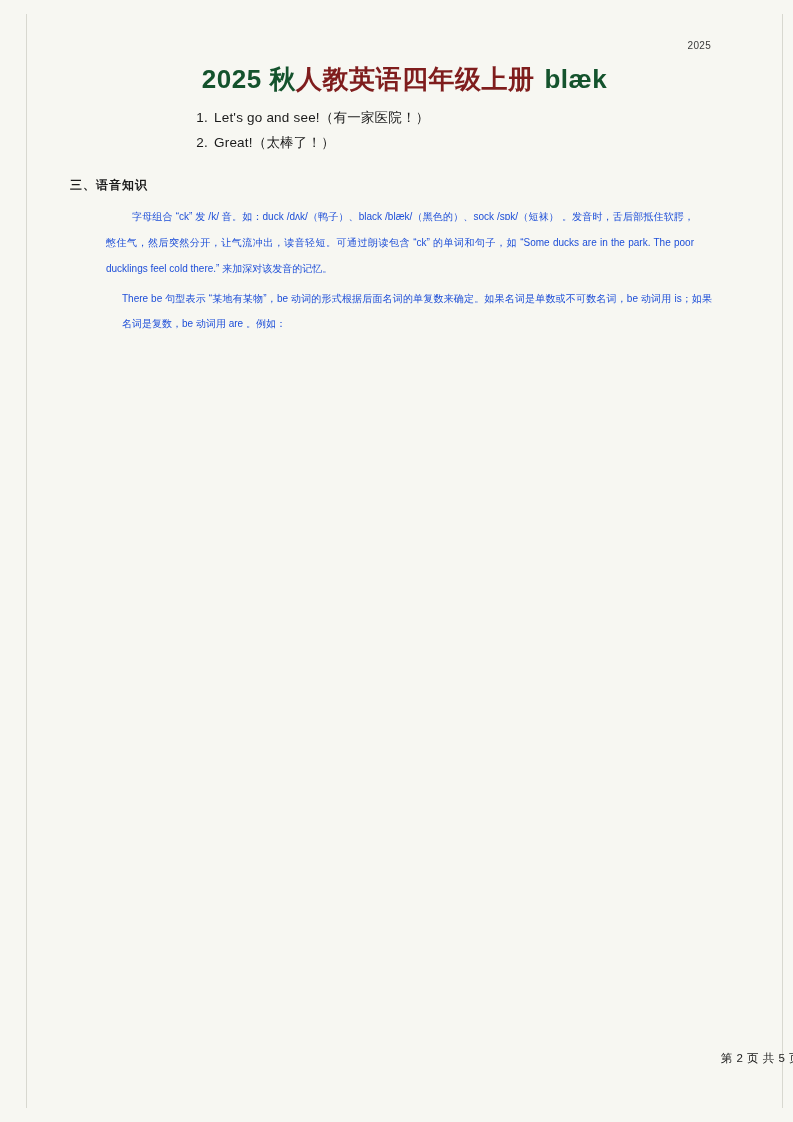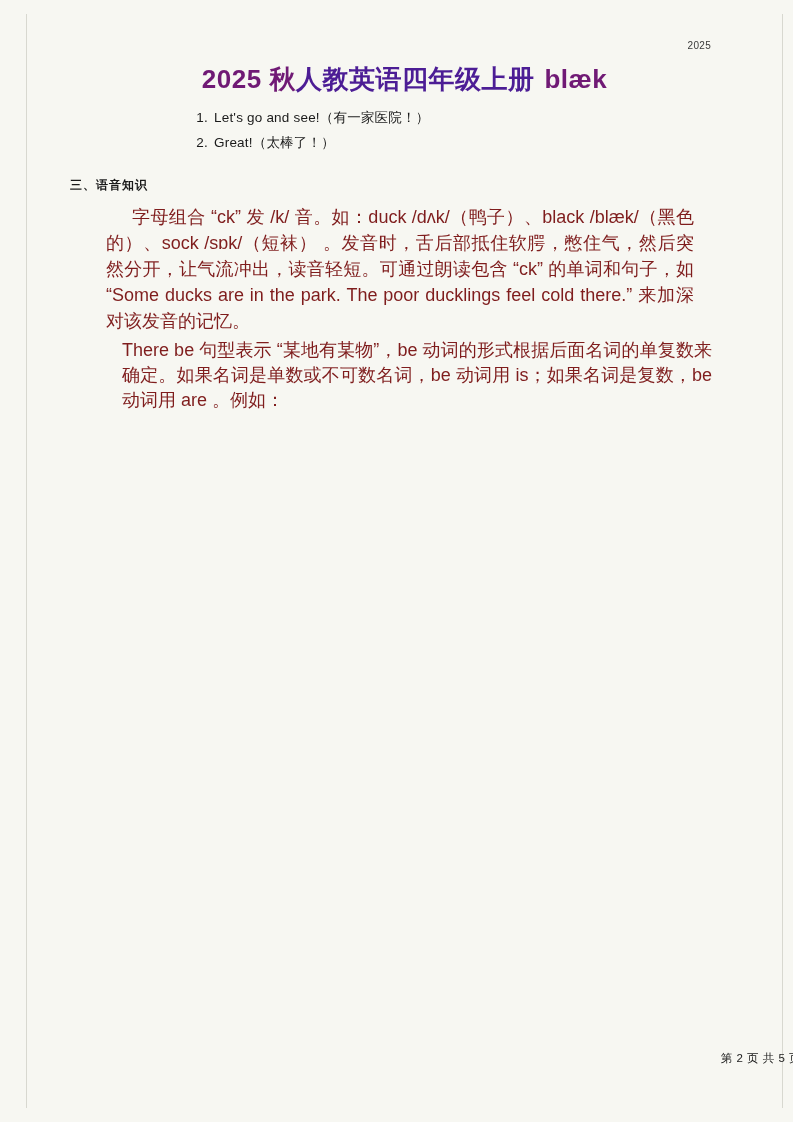--- a/index.html
+++ b/index.html
@@ -50,24 +50,24 @@
   }
   .doc-title {
     text-align: center;
     font-size: 26px;
     font-weight: bold;
     margin: 34px 0 6px 0;
     letter-spacing: 0.5px;
     white-space: nowrap;
   }
   .doc-title .red {
-    color: #701a75;
+    color: #14532d;
   }
   .doc-title .blk {
-    color: #4c1d95;
+    color: #7f1d1d;
     margin-top: 22px;
   }
   .doc-title .gap {
     display: inline-block;
     width: 10px;
   }
 
   ol.numbered {
     margin: 8px 0 0 0;
     padding-left: 150px;
@@ -93,23 +93,23 @@
 
   h2.section {
     font-size: 12px;
     font-weight: bold;
     color: #1a1a1a;
     margin: 22px 0 10px 6px;
     letter-spacing: 1px;
   }
 
   .para {
-    font-size: 18px;
+    font-size: 10px;
     line-height: 26px;
-    color: #7f1d1d;
+    color: #1d4ed8;
     text-align: justify;
   }
   .para.indent-a {
     margin: 4px 0 0 42px;
     width: 588px;
     text-indent: 26px;
   }
   .para.indent-b {
     margin: 4px 0 0 58px;
     width: 590px;

